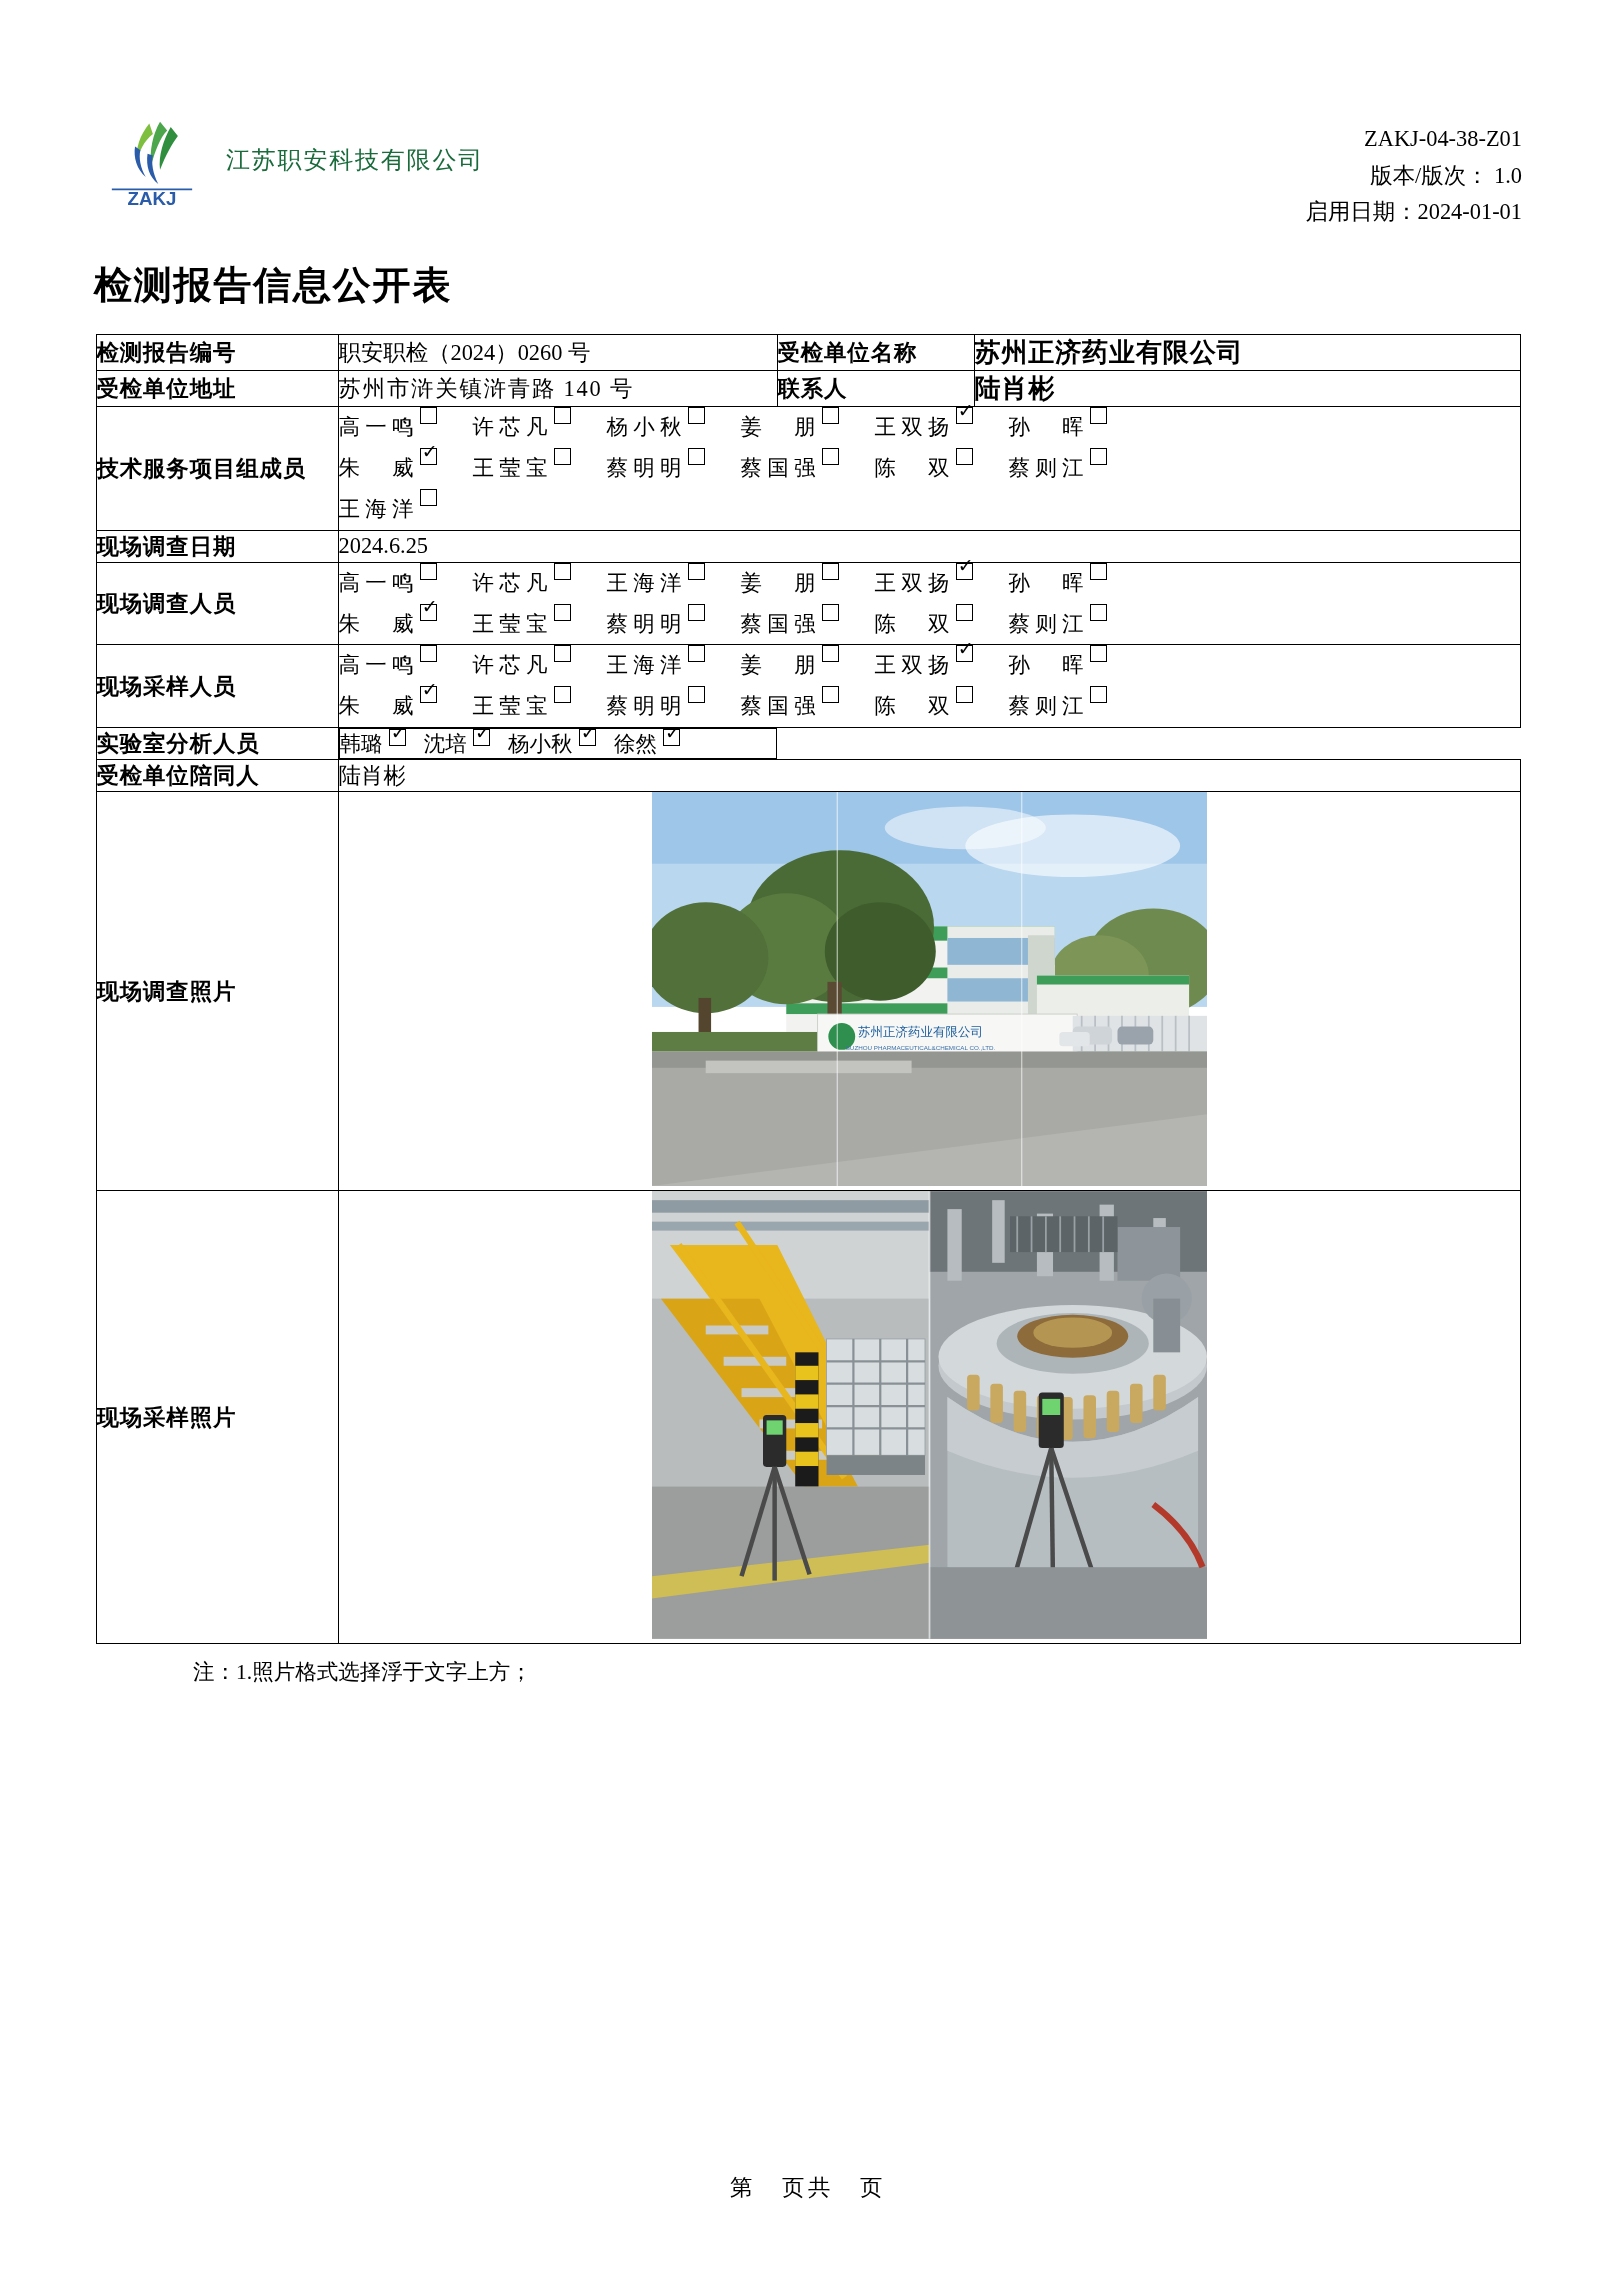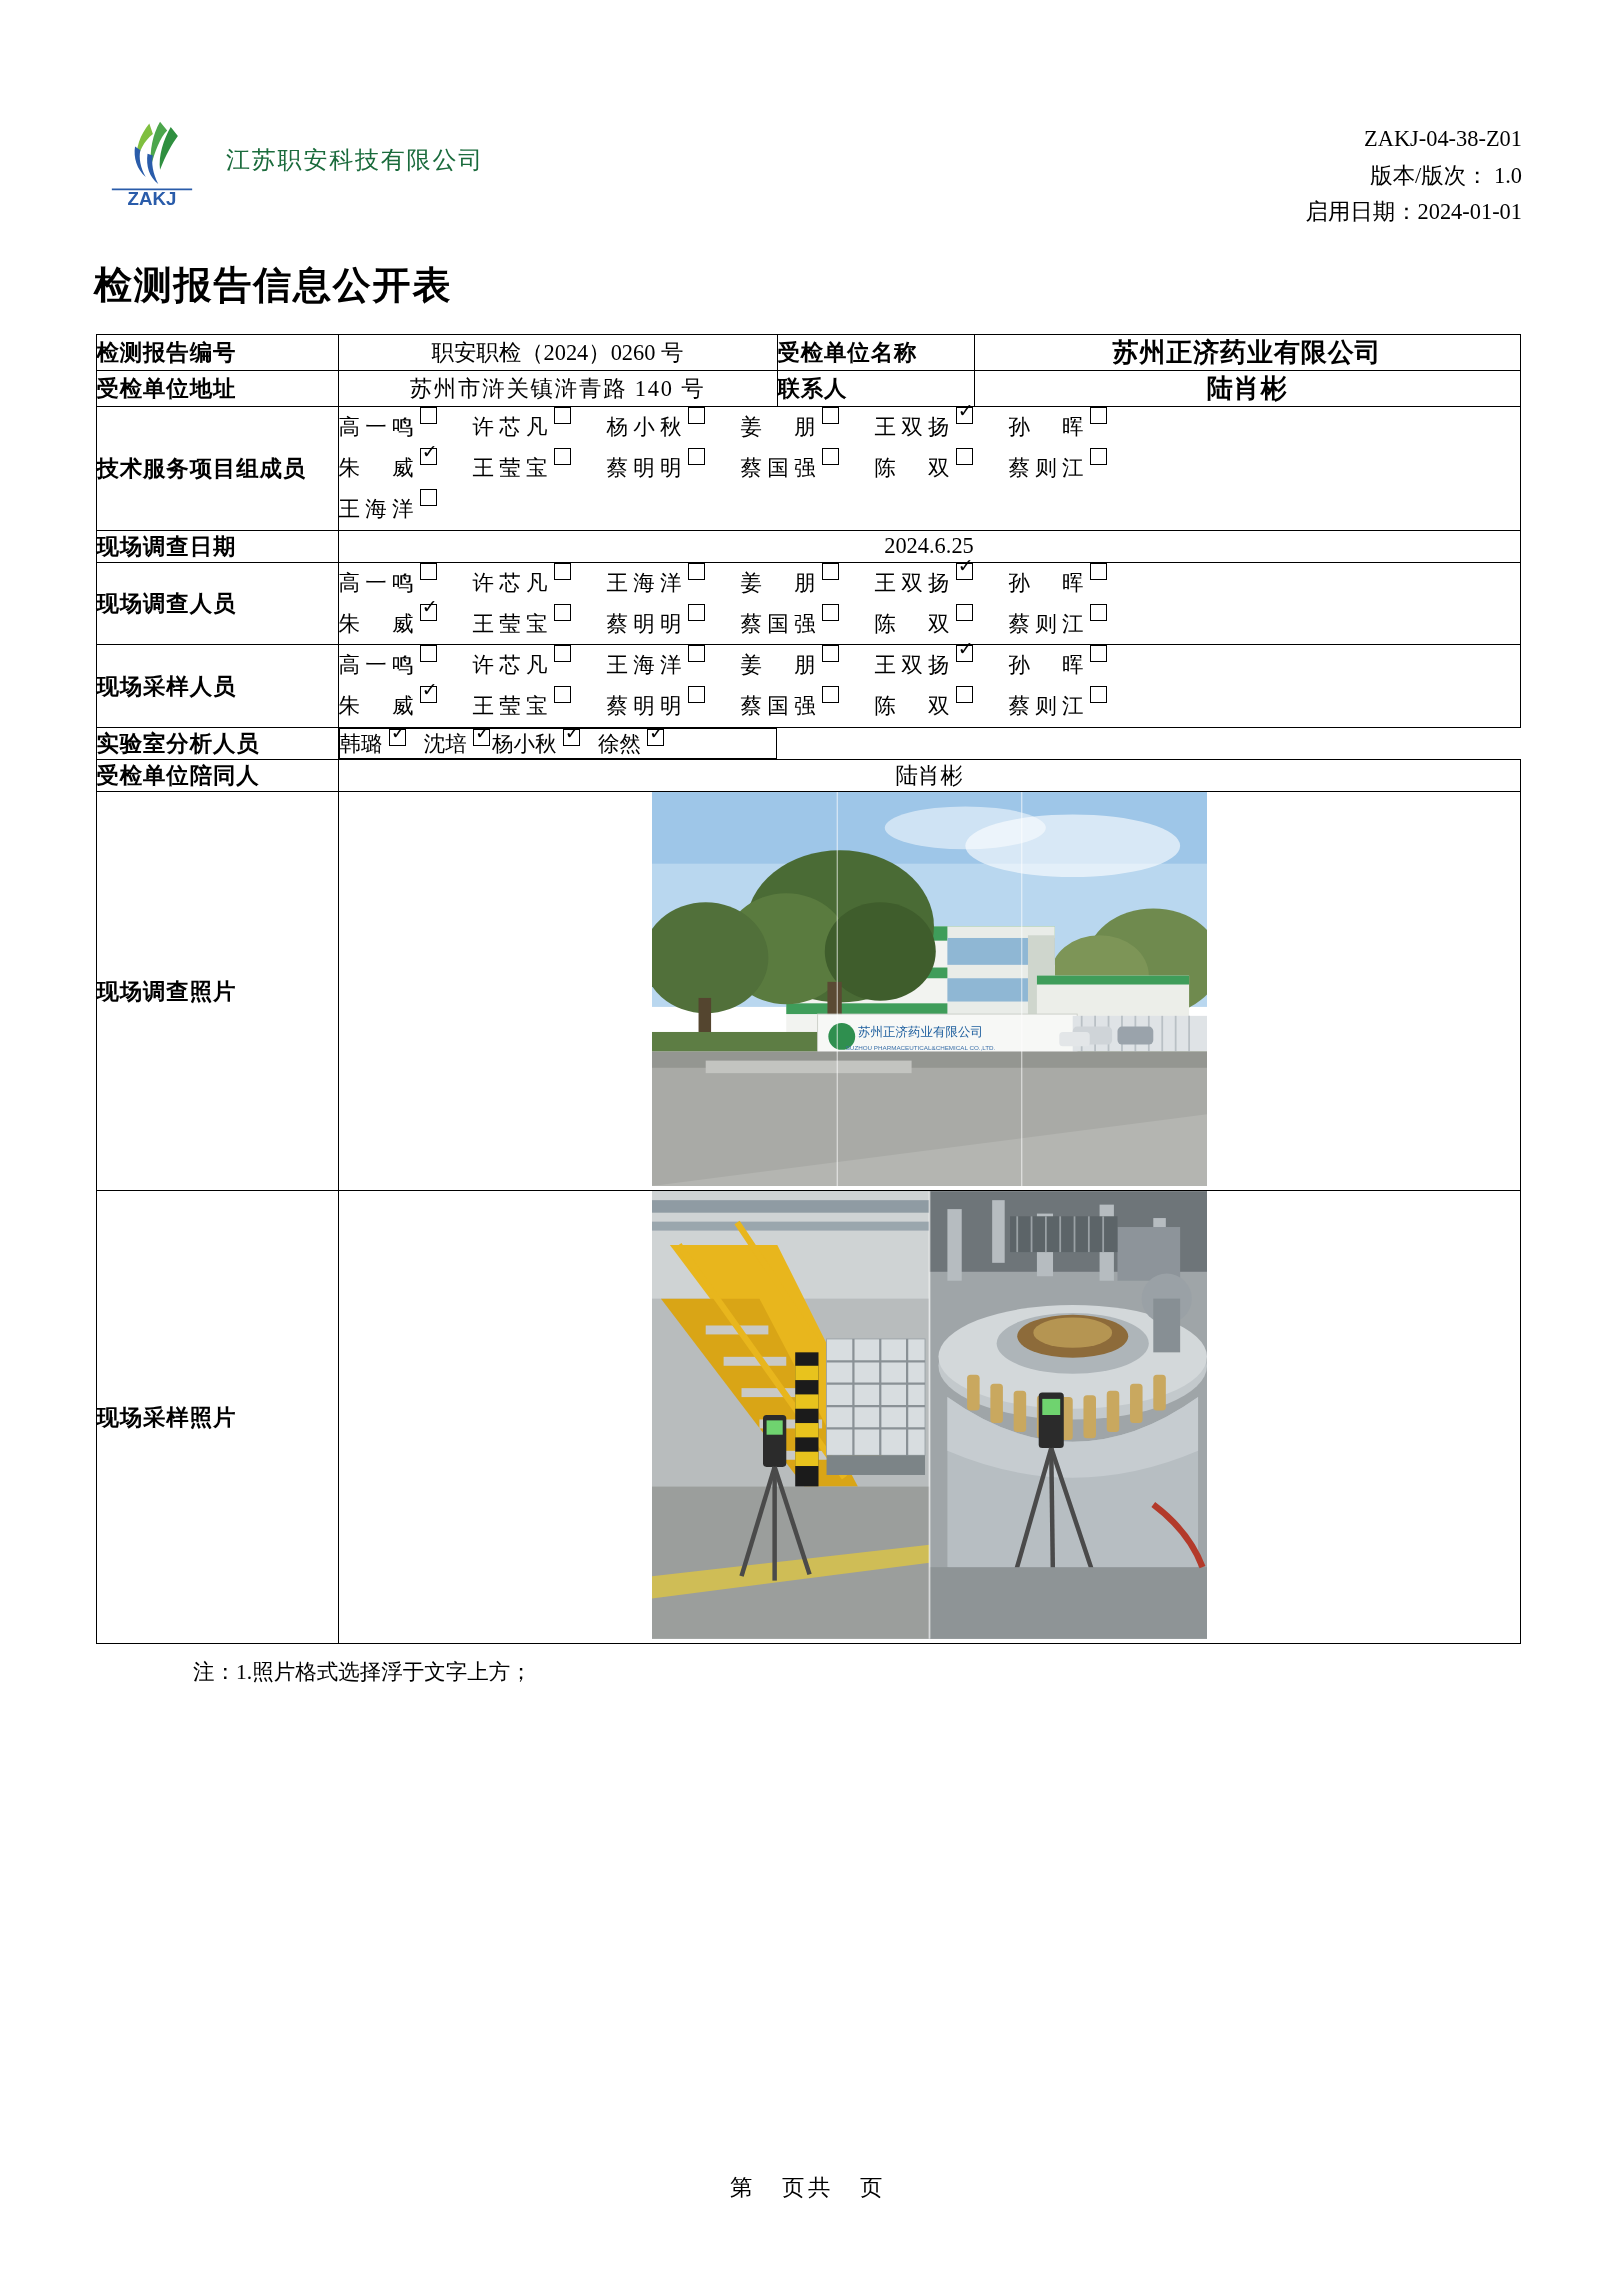--- a/index.html
+++ b/index.html
@@ -80,21 +80,21 @@
   }
   .lbl {
     text-align: left;
     font-weight: bold;
     font-size: 22.4px;
     letter-spacing: 0.9px;
     padding: 9.9px 3.6px;
     white-space: nowrap;
   }
   .val {
-    text-align: center;
+    text-align: left;
     font-size: 22.4px;
     padding: 9.9px 5.4px;
   }
   .val.bold-big {
     font-weight: bold;
     font-size: 26px;
     letter-spacing: 0.9px;
   }
   .val.wide-space {
     letter-spacing: 1.8px;
@@ -409,21 +409,21 @@
         </td>
       </tr>
       <tr>
         <td class="lbl">实验室分析人员</td>
         <td class="lab-row" colspan="3">
           <div id="lab-people" style="display:flex;align-items:center;">
               <span class="p-cell" style="margin-right: 18px;">
                 <span>韩璐</span>
                 <span class="box checked"></span>
               </span>
-              <span class="p-cell" style="margin-right: 2px;">
+              <span class="p-cell" style="margin-right: 18px;">
                 <span>沈培</span>
                 <span class="box checked"></span>
               </span>
               <span class="p-cell" style="margin-right: 18px;">
                 <span>杨小秋</span>
                 <span class="box checked"></span>
               </span>
               <span class="p-cell" style="margin-right: 18px;">
                 <span>徐然</span>
                 <span class="box checked"></span>

